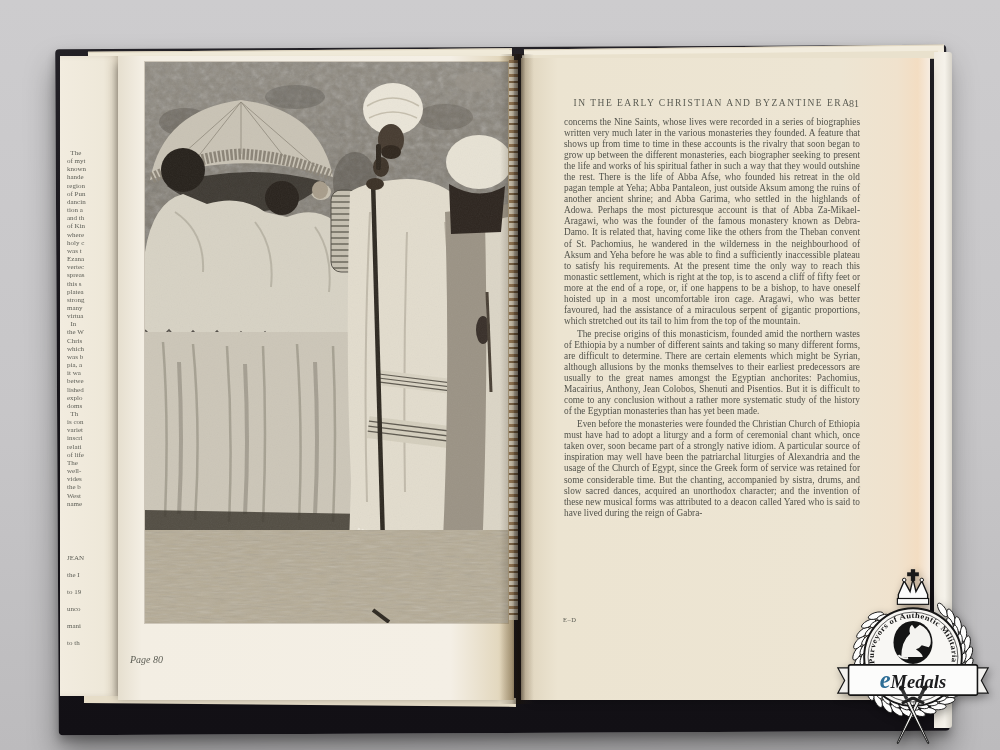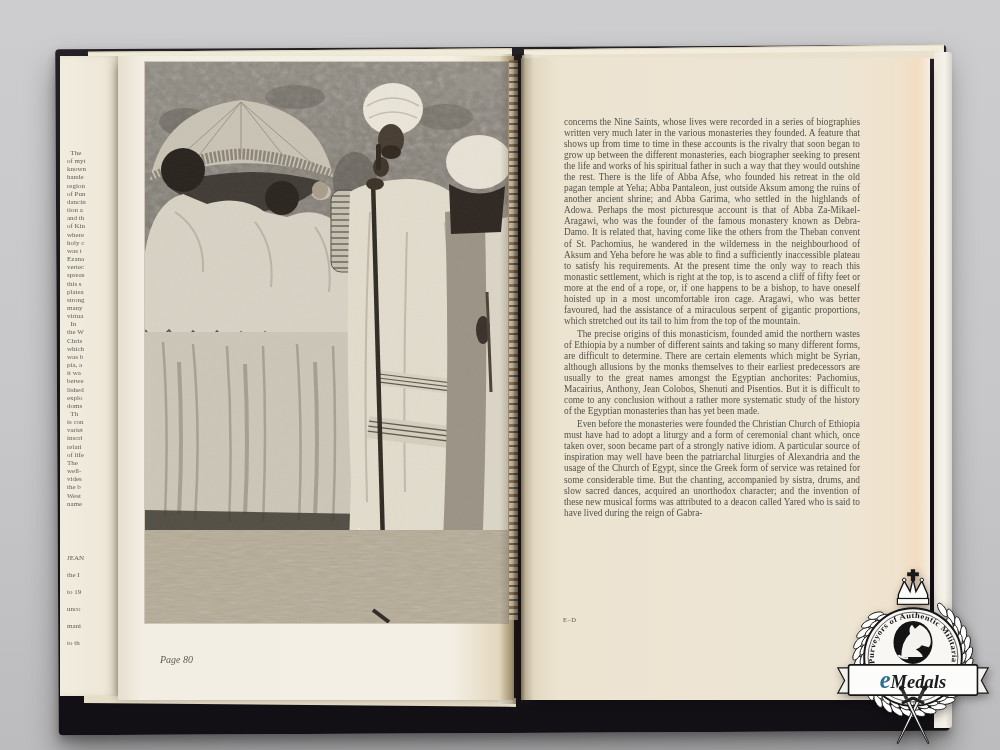--- a/index.html
+++ b/index.html
@@ -30,21 +30,21 @@
   .edge-text.top{top:93px;font-size:7px;line-height:8.15px;height:360px;}
   .edge-text.bottom{top:494px;font-size:7px;line-height:17px;height:100px;}
   
   .page-left{position:absolute;left:118px;top:56px;width:396px;height:644px;
          background:linear-gradient(90deg,#e6dfcf 0%,#f3eee3 6%,#f4efe5 84%,#e3d8bf 96%,#c6b28c 100%);
          box-shadow:-6px 3px 9px -5px rgba(0,0,0,.35);}
   .photo{position:absolute;left:27px;top:6px;width:363px;height:561px;overflow:hidden;
          box-shadow:0 0 0 1px rgba(90,80,60,.25);}
   .caption{position:absolute;left:40px;top:566px;width:340px;font-size:9.3px;
          color:#5f6057;letter-spacing:.2px;}
-  .page-footer{position:absolute;left:12px;top:598px;font-size:10px;font-style:italic;color:#5f6057;margin-left:30px;}
+  .page-footer{position:absolute;left:12px;top:598px;font-size:10px;font-style:italic;color:#5f6057;}
   
   .plate-edges{position:absolute;left:509px;top:60px;width:9px;height:560px;
          background:repeating-linear-gradient(180deg,#9c7a55 0 3px,#f0e9da 3px 7px,#7e6344 7px 9px,#ece4d2 9px 14px);
          opacity:.85;}
   .gutter{position:absolute;left:500px;top:54px;width:34px;height:650px;z-index:6;
          background:linear-gradient(90deg,rgba(45,35,20,0) 0%,rgba(45,35,20,.25) 35%,rgba(25,18,10,.65) 55%,rgba(45,35,20,.15) 75%,rgba(45,35,20,0) 100%);}
   
   .page-right{position:absolute;left:521px;top:58px;width:409px;height:642px;
          background:linear-gradient(90deg,#cfc0a4 0%,#e2d8c2 3%,#ece4d1 9%,#ede5d3 78%,#f0e2cd 92%,#f3ddc2 97%,#f6ece0 100%);
          box-shadow:5px 6px 10px -6px rgba(0,0,0,.3);}
@@ -235,20 +235,24 @@
 
         <rect x="0" y="0" width="363" height="561" filter="url(#grainFine)" opacity="0.16"></rect>
       </svg>
     </div>
     <div class="page-footer">Page 80</div>
   </div>
 
   <div class="plate-edges"></div>
 
   <div class="page-right">
+    <div class="running-head">
+      <span>IN THE EARLY CHRISTIAN AND BYZANTINE ERA</span>
+      <span class="page-num">81</span>
+    </div>
     <div class="body-text">
       <p>concerns the Nine Saints, whose lives were recorded in a series of biographies written very much later in the various monasteries they founded. A feature that shows up from time to time in these accounts is the rivalry that soon began to grow up between the different monasteries, each biographer seeking to present the life and works of his spiritual father in such a way that they would outshine the rest. There is the life of Abba Afse, who founded his retreat in the old pagan temple at Yeha; Abba Pantaleon, just outside Aksum among the ruins of another ancient shrine; and Abba Garima, who settled in the highlands of Adowa. Perhaps the most picturesque account is that of Abba Za-Mikael-Aragawi, who was the founder of the famous monastery known as Debra-Damo. It is related that, having come like the others from the Theban convent of St. Pachomius, he wandered in the wilderness in the neighbourhood of Aksum and Yeha before he was able to find a sufficiently inaccessible plateau to satisfy his requirements. At the present time the only way to reach this monastic settlement, which is right at the top, is to ascend a cliff of fifty feet or more at the end of a rope, or, if one happens to be a bishop, to have oneself hoisted up in a most uncomfortable iron cage. Aragawi, who was better favoured, had the assistance of a miraculous serpent of gigantic proportions, which stretched out its tail to him from the top of the mountain.</p>
       <p class="ind">The precise origins of this monasticism, founded amid the northern wastes of Ethiopia by a number of different saints and taking so many different forms, are difficult to determine. There are certain elements which might be Syrian, although allusions by the monks themselves to their earliest predecessors are usually to the great names amongst the Egyptian anchorites: Pachomius, Macairius, Anthony, Jean Colobos, Shenuti and Pisentios. But it is difficult to come to any conclusion without a rather more systematic study of the history of the Egyptian monasteries than has yet been made.</p>
       <p class="ind">Even before the monasteries were founded the Christian Church of Ethiopia must have had to adopt a liturgy and a form of ceremonial chant which, once taken over, soon became part of a strongly native idiom. A particular source of inspiration may well have been the patriarchal liturgies of Alexandria and the usage of the Church of Egypt, since the Greek form of service was retained for some considerable time. But the chanting, accompanied by sistra, drums, and slow sacred dances, acquired an unorthodox character; and the invention of these new musical forms was attributed to a deacon called Yared who is said to have lived during the reign of Gabra-</p>
     </div>
     <div class="sig">E–D</div>
   </div>
 
   <div class="gutter"></div>
 

